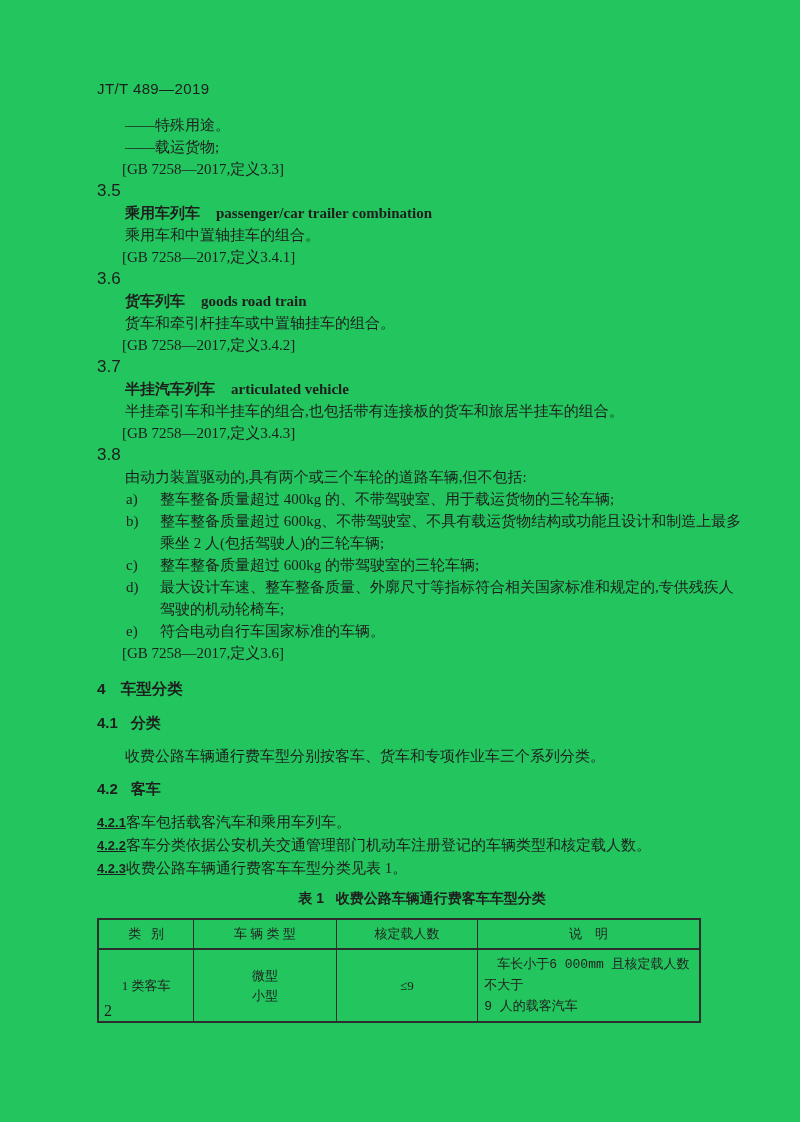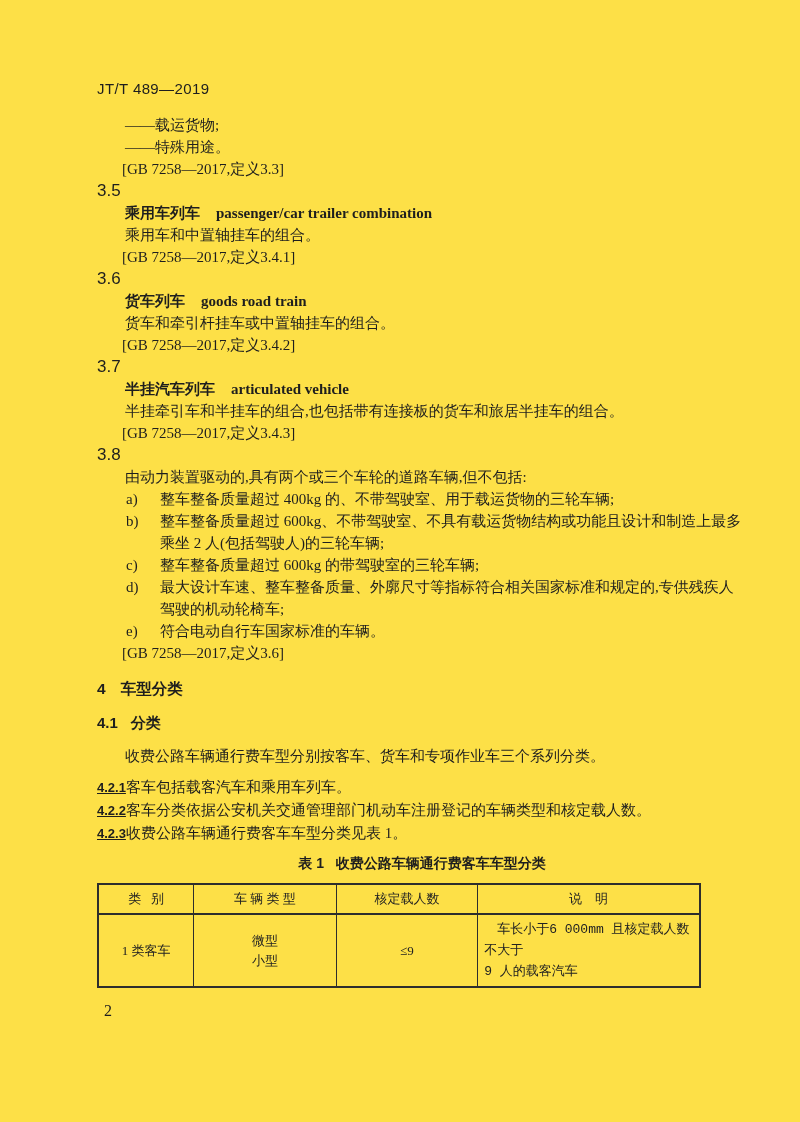--- a/index.html
+++ b/index.html
@@ -1,20 +1,20 @@
 <!DOCTYPE html>
 <html><head>
 <meta charset="utf-8">
 <style>
   * { margin:0; padding:0; box-sizing:border-box; }
   html,body { background:#e8e8e8; }
   .page {
     position:relative;
     width:800px; height:1122px;
-    background:#fde047;
+    background:#22c55e;
     color:#1e1e1e;
     font-family:"Liberation Serif","DejaVu Serif",serif;
     overflow:hidden;
     margin:0 auto;
   }
   [data-bind] { white-space:pre-wrap; }
   .content {
     position:absolute; left:97px; top:78px; width:650px;
     font-size:15px; line-height:22px;
   }
@@ -98,22 +98,22 @@
 </style>
 </head>
 <body>
 
 <div class="page">
   <div class="content">
 
     <div class="doc-code" data-bind="header.doc_code">JT/T 489—2019</div>
 
     <div>
+      <div class="indent1" data-bind="preamble.dash_items.1">——特殊用途。</div>
       <div class="indent1" data-bind="preamble.dash_items.0">——载运货物;</div>
-      <div class="indent1" data-bind="preamble.dash_items.1">——特殊用途。</div>
       <div class="src" data-bind="preamble.source">[GB 7258—2017,定义3.3]</div>
     </div>
 
     <div>
       <div class="term-num" data-bind="terms.0.number">3.5</div>
       <div class="term-line">
         <span class="term-zh" data-bind="terms.0.term_zh">乘用车列车</span><span class="term-en" data-bind="terms.0.term_en">passenger/car trailer combination</span>
       </div>
       <div class="indent1" data-bind="terms.0.definition">乘用车和中置轴挂车的组合。</div>
       <div class="src" data-bind="terms.0.source">[GB 7258—2017,定义3.4.1]</div>
@@ -165,20 +165,23 @@
 
     <div class="ch-heading">
       <span class="h-num" data-bind="chapter4.number">4</span><span data-bind="chapter4.title">车型分类</span>
     </div>
 
     <div class="sec-heading">
       <span class="h-num" data-bind="chapter4.section41.number">4.1</span><span data-bind="chapter4.section41.title">分类</span>
     </div>
     <div class="para-indent" data-bind="chapter4.section41.paragraph">收费公路车辆通行费车型分别按客车、货车和专项作业车三个系列分类。</div>
 
+    <div class="sec-heading">
+      <span class="h-num" data-bind="chapter4.section42.number">4.2</span><span data-bind="chapter4.section42.title">客车</span>
+    </div>
 
     <div class="clause">
       <span class="c-num" data-bind="chapter4.section42.clauses.0.number">4.2.1</span><span data-bind="chapter4.section42.clauses.0.text">客车包括载客汽车和乘用车列车。</span>
     </div>
     <div class="clause">
       <span class="c-num" data-bind="chapter4.section42.clauses.1.number">4.2.2</span><span data-bind="chapter4.section42.clauses.1.text">客车分类依据公安机关交通管理部门机动车注册登记的车辆类型和核定载人数。</span>
     </div>
     <div class="clause">
       <span class="c-num" data-bind="chapter4.section42.clauses.2.number">4.2.3</span><span data-bind="chapter4.section42.clauses.2.text">收费公路车辆通行费客车车型分类见表 1。</span>
     </div>

